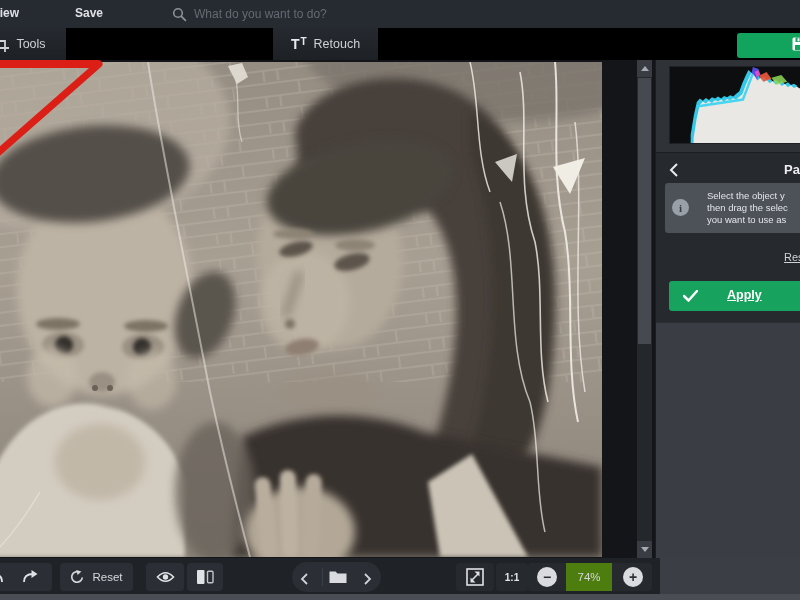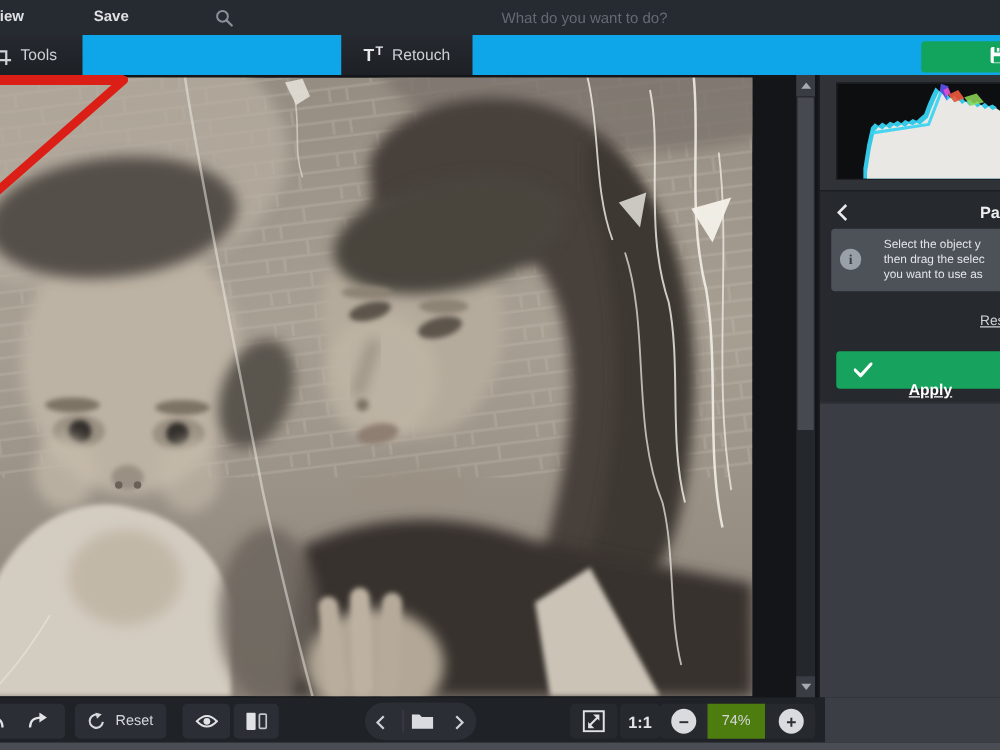--- a/index.html
+++ b/index.html
@@ -6,25 +6,25 @@
   html,body { width:800px; height:600px; overflow:hidden; background:#17191d;
     font-family:"Liberation Sans", sans-serif; }
   #app { position:relative; width:800px; height:600px; }
   .abs { position:absolute; }
 
   
   #menubar { left:0; top:0; width:800px; height:28px; background:#262a31; }
   .menu-item { position:absolute; top:6px; font-size:12px; font-weight:700; color:#dfe1e4; cursor:default; }
   #search-icon { position:absolute; left:172px; top:7px; }
   #search-input { position:absolute; left:194px; top:4px; width:340px; height:20px; background:transparent;
-    border:none; outline:none; color:#c7cacd; font-size:12px; font-family:"Liberation Sans",sans-serif;text-align:right; }
+    border:none; outline:none; color:#c7cacd; font-size:12px; font-family:"Liberation Sans",sans-serif; }
   #search-input::placeholder { color:#646a73; opacity:1; }
 
   
-  #tabbar { left:0; top:28px; width:800px; height:32px; background:#0ea5e9; }
+  #tabbar { left:0; top:28px; width:800px; height:32px; background:#000000; }
   .tab { position:absolute; top:0; height:32px; display:flex; align-items:center; justify-content:center;
     gap:7px; background:linear-gradient(#262a30,#1d2025); color:#ced1d5; font-size:12.5px; cursor:pointer; }
   .tab.active { background:linear-gradient(#565d67,#3a4049 70%,#343a42); color:#f2f3f5;
     border-bottom:3px solid #3f80ba; }
   .tab .ticon { flex:0 0 auto; display:flex; }
   #tab-captions .cap-T { font-size:14px; font-weight:700; color:#e8eaec; line-height:1; }
   #tab-captions .cap-t { font-size:10px; font-weight:700; color:#e8eaec; line-height:1; margin-left:1px; }
 
   #save-btn { left:737px; top:33px; width:82px; height:25px; background:#12a45c; border-radius:3px;
     display:flex; align-items:center; gap:11px; padding-left:10px; cursor:pointer; }
@@ -56,40 +56,40 @@
   #info-box { position:absolute; left:9px; top:123px; width:140px; height:50px; background:#4d5158; border-radius:3px; }
   #info-icon { position:absolute; left:7px; top:16px; width:17px; height:17px; border-radius:50%; background:#9aa0a7;
     color:#3a3e44; font-size:11px; font-weight:700; font-family:"Liberation Serif",serif;
     display:flex; align-items:center; justify-content:center; }
   .info-line { position:absolute; left:42px; font-size:9.5px; line-height:11.5px; color:#e3e6e9; white-space:nowrap; }
   #reset-link { position:absolute; left:128px; top:191px; font-size:11px; color:#ced1d5;
     text-decoration:underline; white-space:nowrap; cursor:pointer; }
   #apply-btn { position:absolute; left:13px; top:221px; width:138px; height:30px; background:#17a35d;
     border-radius:3px; cursor:pointer; }
   #apply-btn svg { position:absolute; left:14px; top:9px; }
-  #apply-btn span { position:absolute; left:58px; top:24px; color:#fff; font-size:12.5px; font-weight:700;text-decoration:underline; }
+  #apply-btn span { position:absolute; left:58px; top:7px; color:#fff; font-size:12.5px; font-weight:700;text-decoration:underline; }
   #panel-lower { position:absolute; left:0; top:262px; width:145px; height:236px; background:#3a3e44; border-top:1px solid #2b2e33; }
   #panel-bottom-right { left:660px; top:558px; width:140px; height:36px; background:#3b3e44; }
 
   
   #bottom-toolbar { left:0; top:558px; width:660px; height:36px; background:#1f2226; }
   .tbtn { position:absolute; top:5px; height:28px; background:#2b2f35; border-radius:4px;
     display:flex; align-items:center; justify-content:center; cursor:pointer; color:#d6d8db; }
   #undo-redo-group { left:-26px; width:78px; gap:16px; }
   #reset-btn { left:60px; width:73px; gap:8px; font-size:11.5px; }
   #eye-btn { left:146px; width:38px; }
   #compare-btn { left:187px; width:36px; }
   #nav-pill { left:292px; top:4px; width:89px; height:30px; background:#2b2f35; border-radius:15px;
     position:absolute; display:flex; align-items:center; }
   #nav-prev { position:absolute; left:8px; top:9px; cursor:pointer; }
   #nav-divider { position:absolute; left:30px; top:6px; width:1px; height:18px; background:#3c4046; }
   #nav-folder { position:absolute; left:37px; top:8px; cursor:pointer; }
   #nav-next { position:absolute; left:72px; top:9px; cursor:pointer; }
   #fit-btn { left:456px; width:38px; background:#26292e; }
-  #ratio-btn { left:496px; width:32px; background:#26292e; font-size:13px; font-weight:700; color:#e3e5e8; }
+  #ratio-btn { left:496px; width:32px; background:#26292e; font-size:10px; font-weight:700; color:#e3e5e8; }
   #zoom-group { position:absolute; left:528px; top:5px; width:124px; height:28px; background:#26292e; border-radius:3px; }
   .zoom-circle { position:absolute; top:4px; width:20px; height:20px; border-radius:50%; background:#d9dbde;
     color:#2b2e33; font-size:14px; font-weight:700; display:flex; align-items:center; justify-content:center;
     cursor:pointer; line-height:1; }
   #zoom-out { left:9px; }
   #zoom-in { left:95px; }
   #zoom-level { position:absolute; left:38px; top:0; width:46px; height:28px; background:#4d7c0f;
     color:#d5d7da; font-size:11.5px; display:flex; align-items:center; justify-content:center; }
 
   #bottom-strip { left:0; top:594px; width:800px; height:6px; background:#4a4e54; }

